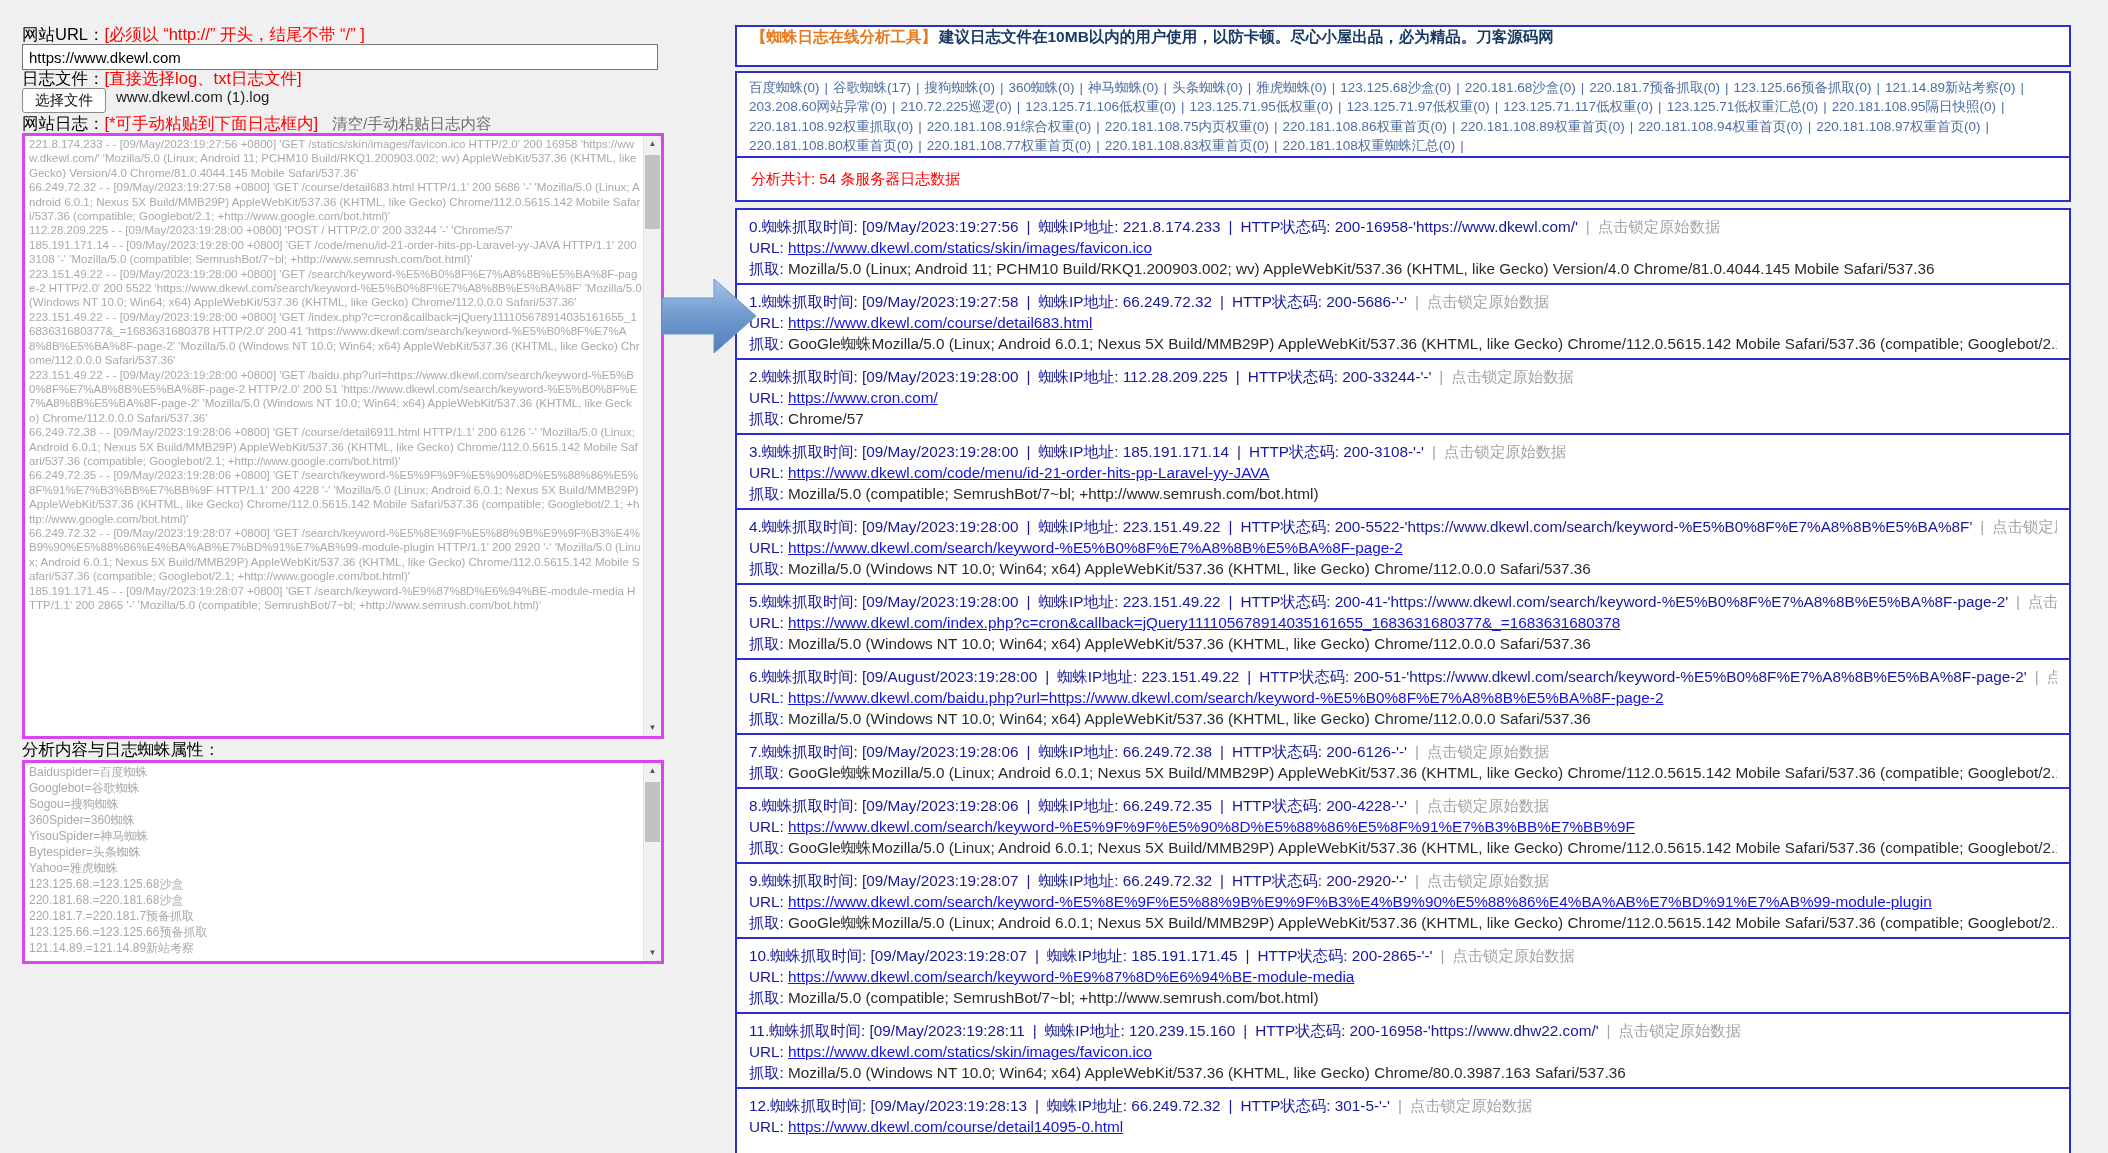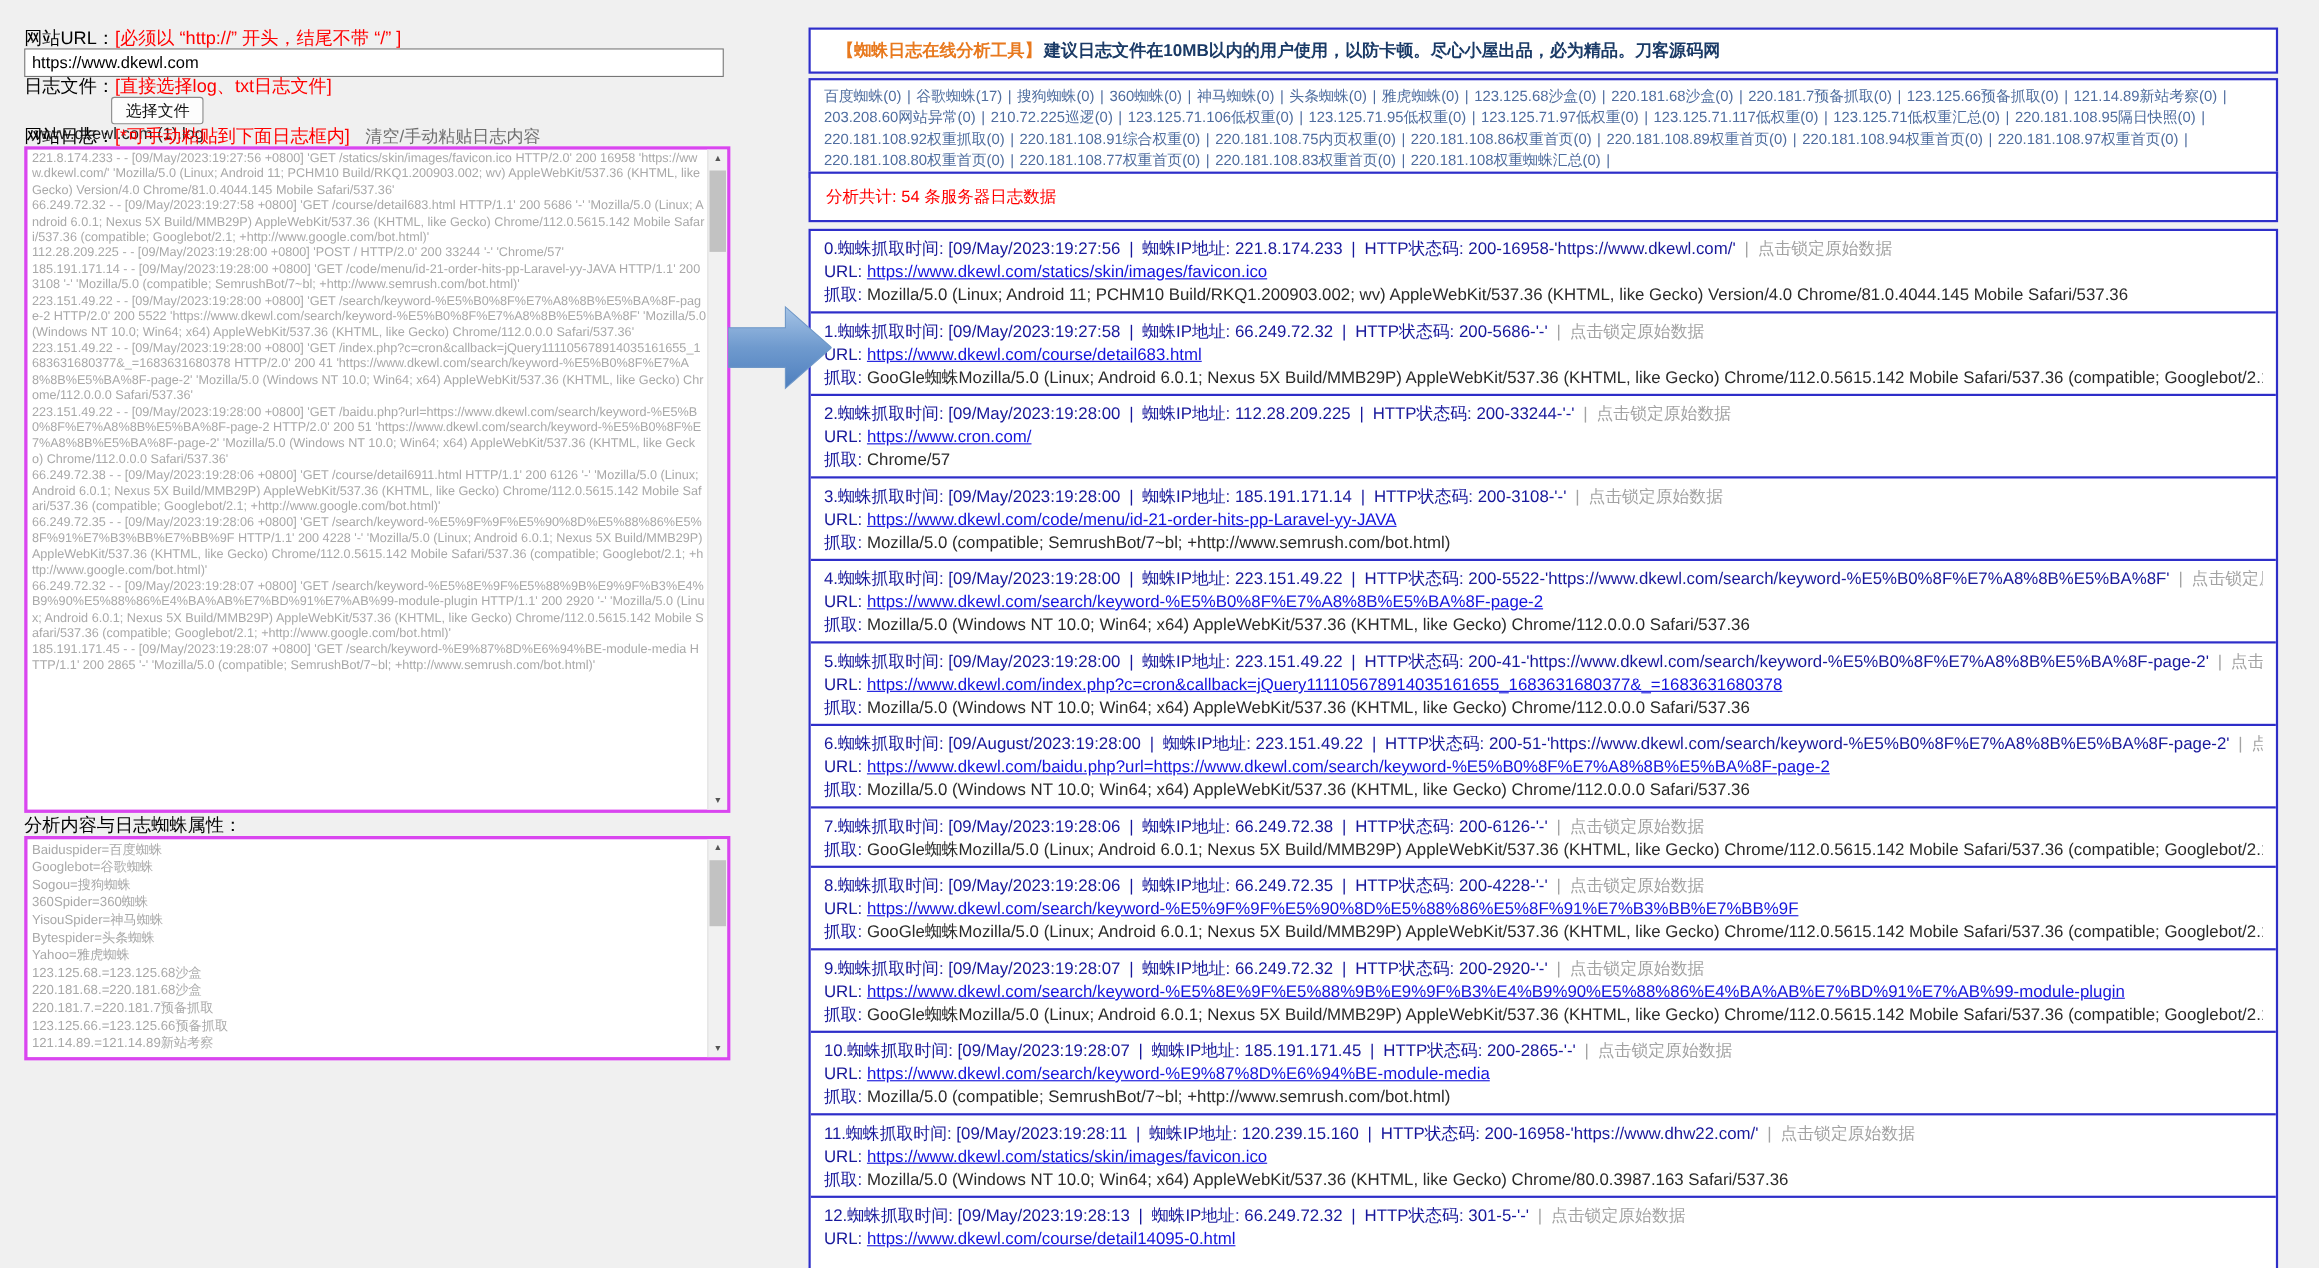--- a/index.html
+++ b/index.html
@@ -5,40 +5,40 @@
   html,body{margin:0;padding:0;}
   body{font-family:"Liberation Sans","DejaVu Sans",sans-serif;background:#f0f0f0;}
   #screen{position:relative;width:2108px;height:1153px;background:#f0f0f0;overflow:hidden;}
 
   
   .lbl{position:absolute;left:22px;font-size:16.5px;color:#000;white-space:nowrap;}
   .hint{color:#ff0000;}
   .action-link{color:#6e6e6e;margin-left:14px;font-size:15.5px;cursor:pointer;}
   #url-input{position:absolute;left:22px;top:44px;width:622px;height:24px;border:1px solid #767676;
     background:#fff;font-family:inherit;font-size:15px;padding:0 6px;color:#000;}
-  #file-row{position:absolute;left:22px;top:88px;height:26px;display:flex;align-items:flex-end;flex-direction:column;}
+  #file-row{position:absolute;left:22px;top:88px;height:26px;display:flex;align-items:flex-start;}
   #file-btn{font-family:inherit;font-size:14.5px;color:#111;background:#fdfdfd;border:1px solid #8a8a8a;
     border-radius:3px;padding:2px 12px;cursor:pointer;}
   #file-name{font-size:15px;color:#222;margin-left:10px;}
 
   .fake-ta{position:absolute;left:22px;background:#fff;border:3px solid #d946ef;}
   .ta-content{position:absolute;top:1px;left:4px;right:19px;bottom:1px;overflow:hidden;
     white-space:pre-wrap;word-break:break-all;color:#a9a9a9;font-size:11.5px;line-height:14.4px;}
   .sbar{position:absolute;top:0;right:0;bottom:0;width:17px;background:#f1f1f1;border-left:1px solid #e2e2e2;}
   .sb-btn{height:16px;text-align:center;font-size:8px;color:#555;line-height:16px;user-select:none;cursor:pointer;}
   .sb-btn.down{position:absolute;bottom:0;left:0;right:0;}
   .sb-thumb{position:absolute;left:1px;right:1px;background:#c2c2c2;cursor:pointer;}
 
   
   #arrow{position:absolute;left:662px;top:277px;width:94px;height:78px;cursor:pointer;z-index:5;}
   #arrow text{font-family:"Liberation Sans","DejaVu Sans",sans-serif;font-weight:bold;fill:#fff;font-size:15px;}
 
   
   .rbox{position:absolute;left:735px;width:1336px;background:#fff;border:2px solid #2e2ec9;box-sizing:border-box;}
-  #box-header{top:25px;height:42px;display:flex;align-items:center;padding-left:24px;font-weight:bold;font-size:15.5px;}
+  #box-header{top:25px;height:42px;display:flex;align-items:flex-start;padding-left:14px;font-weight:bold;font-size:15.5px;}
   #tool-name{color:#e8791e;}
   #tool-desc{color:#1a3a66;margin-left:2px;}
   #box-stats{top:71px;padding:5px 12px 5px 12px;font-size:13.5px;color:#4f6d9f;}
   .stats-row{white-space:nowrap;line-height:19.3px;}
   .stat-link{color:#4f6d9f;text-decoration:none;cursor:pointer;}
   .sep{color:#4f6d9f;margin:0 5px;}
   #box-summary{top:156px;height:46px;display:flex;align-items:center;padding-left:14px;
     font-size:15px;color:#ff0000;}
   #box-entries{top:208px;height:990px;padding:0;overflow:hidden;}
   .entry{padding:6px 12px 4px 12px;border-bottom:2px solid #2e2ec9;}

